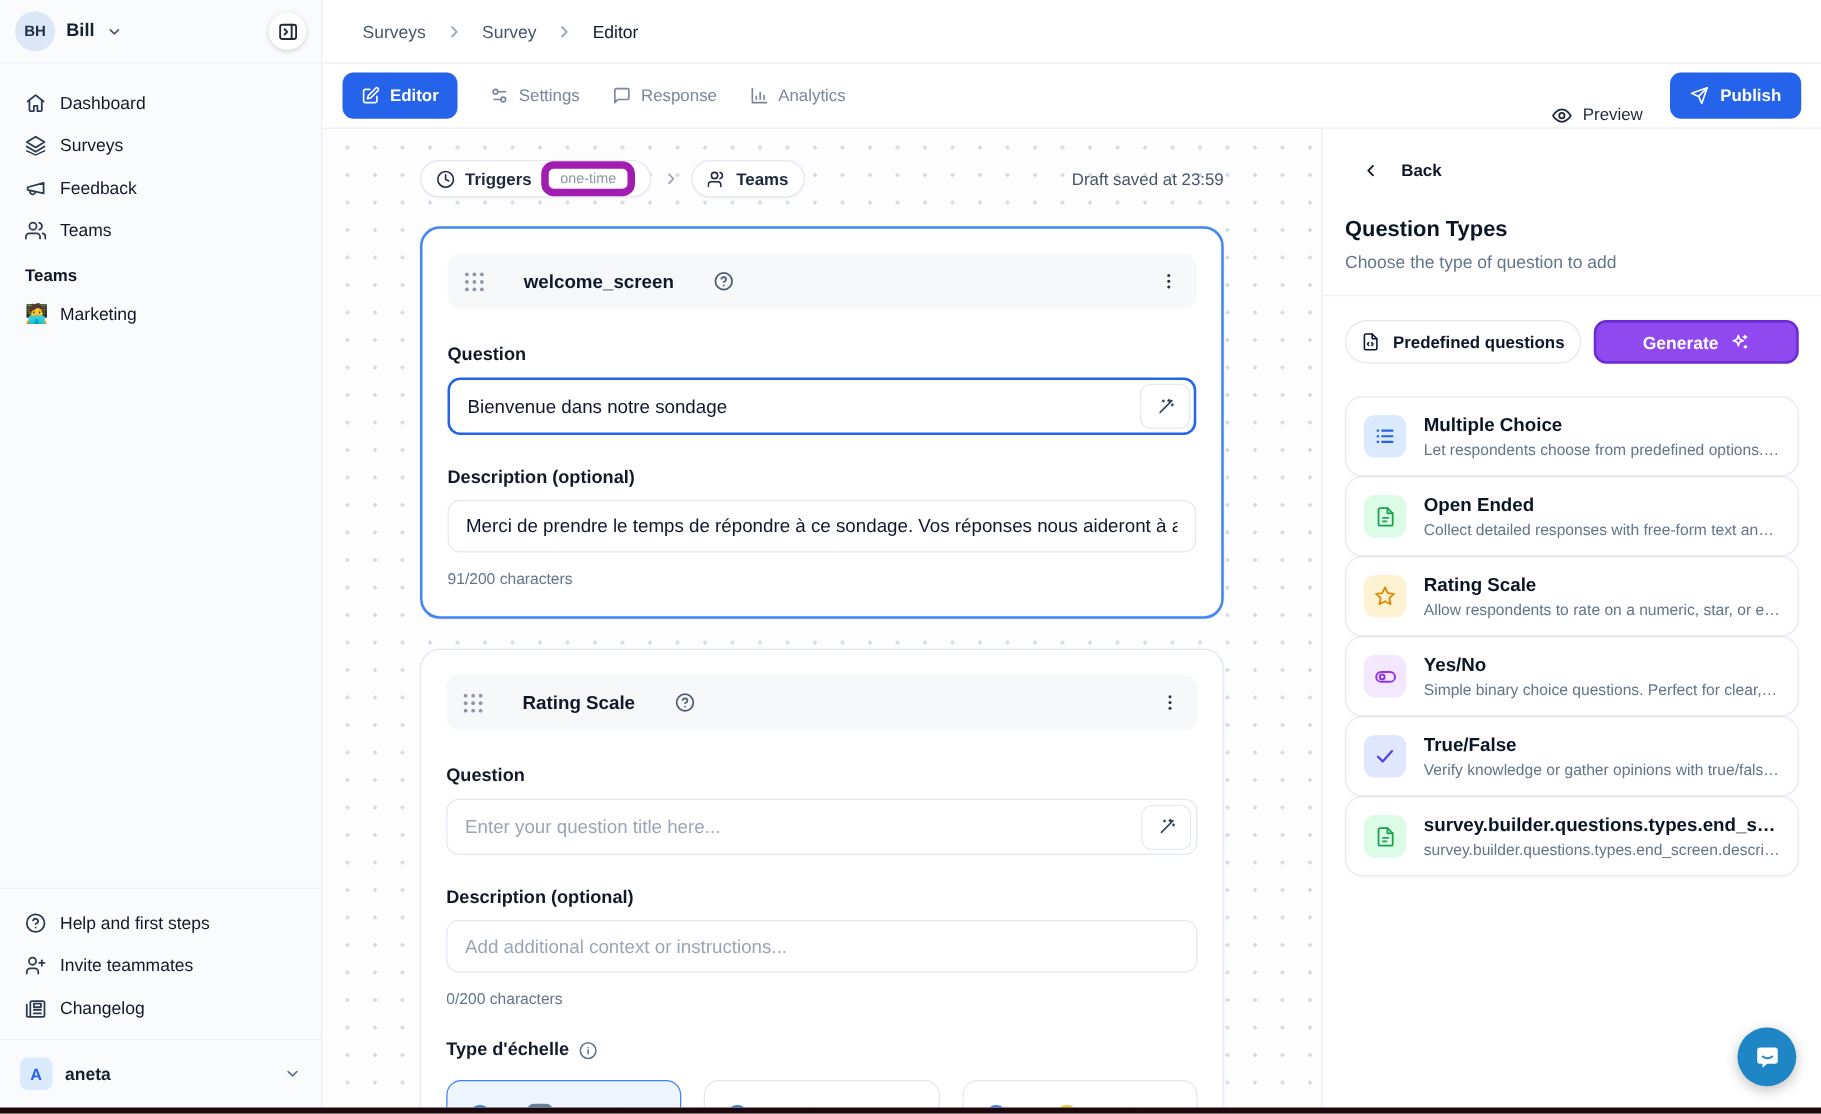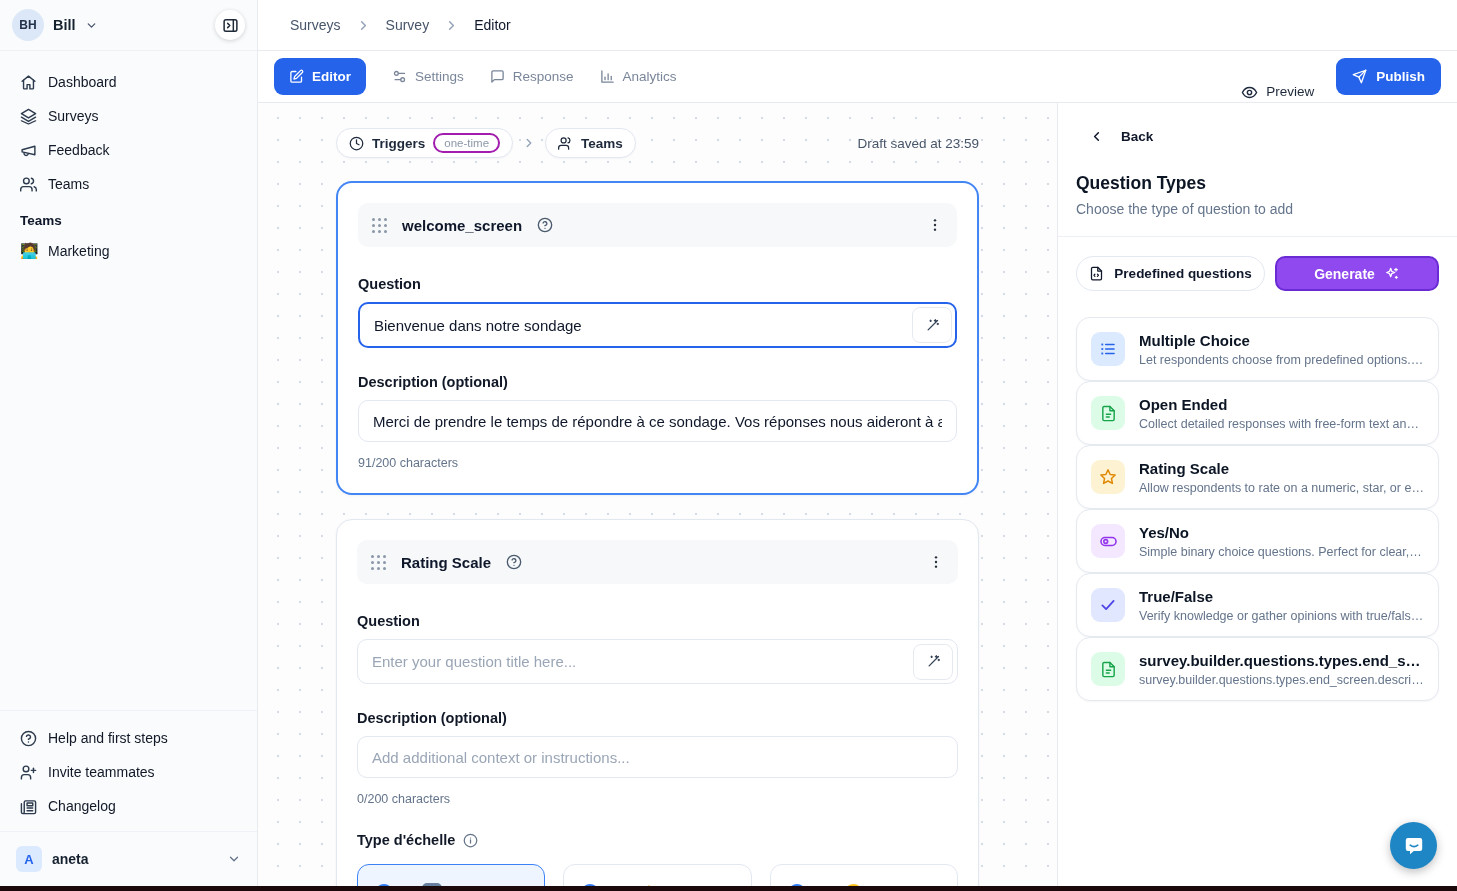--- a/index.html
+++ b/index.html
@@ -46,28 +46,28 @@
   .content { flex:1; display:flex; overflow:hidden; }
 
   
   .canvas { width:799px; flex-shrink:0; background-color:#fdfdfe;
     background-image:radial-gradient(circle, #d5dbe4 1.3px, transparent 1.4px);
     background-size:22px 22px; background-position:9px 4px;
     padding:25px 0 0 78px; overflow:hidden; }
   .canvas-inner { width:643px; }
   .pill-row { display:flex; align-items:center; margin-bottom:23px; }
   .pill { background:#fff; border:1px solid #e2e8f0; border-radius:16px; height:30px; display:flex; align-items:center; gap:8px; padding:0 12px; font-size:13.5px; font-weight:600; color:#1e293b; box-shadow:0 1px 2px rgba(15,23,42,.04); cursor:pointer; }
-  .pill-badge { border:2px solid #a21caf; border-radius:10px; font-size:11.5px; font-weight:400; color:#8c98a9; padding:2px 9px; background:#fff; }
+  .pill-badge { border:6px solid #a21caf; border-radius:10px; font-size:11.5px; font-weight:400; color:#8c98a9; padding:2px 9px; background:#fff; }
   .pill-chev { color:#94a3b8; margin:0 9px; }
   .draft-status { margin-left:auto; font-size:13.5px; color:#475569; }
 
   .card { background:#fff; border-radius:16px; padding:20px; box-shadow:0 1px 3px rgba(15,23,42,.05); }
   .card.welcome { border:2px solid #4285f4; height:314px; margin-bottom:24px; }
   .card.rating { border:1px solid #e2e8f0; height:420px; }
-  .card-head { height:44px; background:#f6f8fa; border-radius:10px; display:flex; align-items:center; padding:0 14px; gap:15px; }
+  .card-head { height:44px; background:#f6f8fa; border-radius:10px; display:flex; align-items:center; padding:0 14px; gap:32px; }
   .grip { display:grid; grid-template-columns:repeat(3,3px); grid-template-rows:repeat(3,3px); gap:3px; cursor:grab; }
   .grip i { width:3px; height:3px; border-radius:50%; background:#8b97a8; }
   .card-title { font-size:15px; font-weight:600; color:#0f172a; }
   .help-ic { color:#4b5a6d; display:flex; cursor:pointer; }
   .kebab { margin-left:auto; color:#27303c; display:flex; cursor:pointer; }
 
   .field-label { margin-top:29px; font-size:14.5px; font-weight:600; color:#111827; }
   .input-wrap { position:relative; margin-top:10px; }
   .txt-input { width:100%; font-family:inherit; font-size:15px; color:#0f172a; background:#fff; border-radius:10px; outline:none; }
   .txt-input::placeholder { color:#9aa6b6; }

